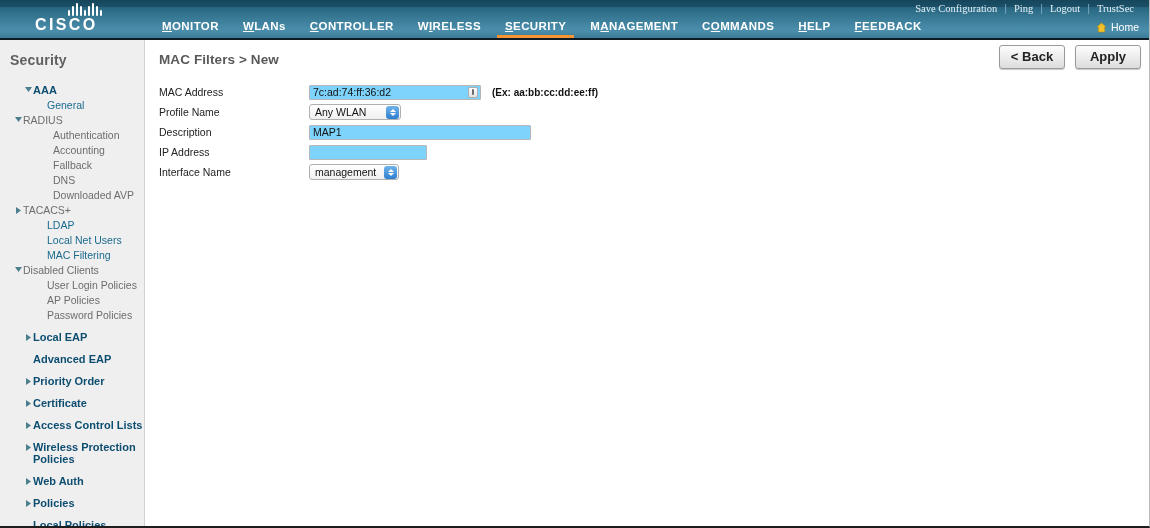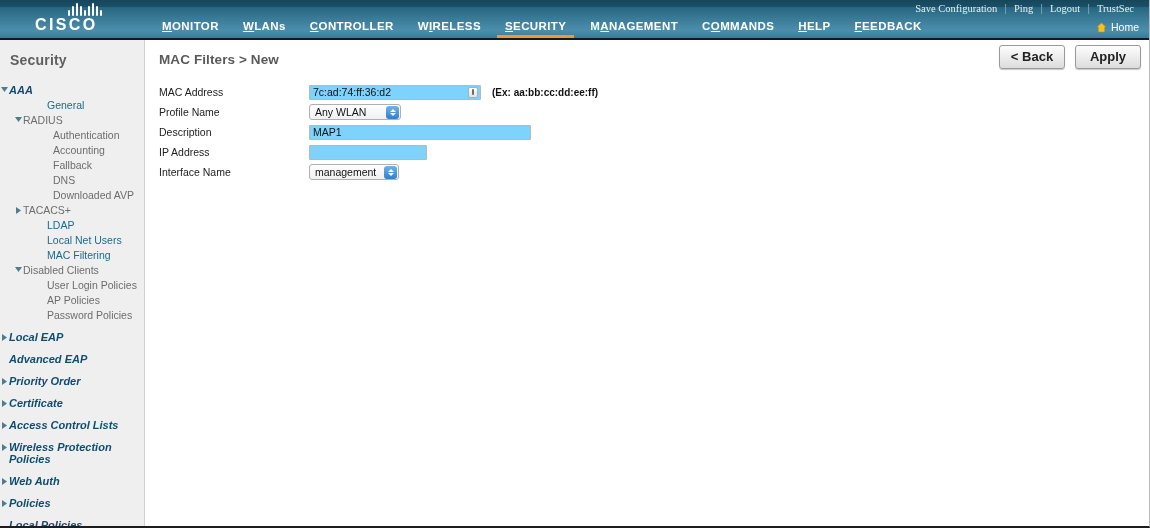--- a/index.html
+++ b/index.html
@@ -132,21 +132,21 @@
   }
   .sb-row .caret {
     width: 9px; flex: 0 0 9px;
     margin-top: 3px;
     display:flex; align-items:flex-start; justify-content:center;
   }
   .sb-row .caret svg { display:block; }
   .sb-row .lbl { font-size: 10.5px; }
 
   
-  .lv0 { padding-left: 0; font-style: italic; }
+  .lv0 { padding-left: 24px; }
   .lv0 .lbl { font-weight: bold; font-size: 11px; color:#0d4d70; }
   .lv1 { padding-left: 14px; }
   .lv1 .lbl { color:#1a6a8e; font-weight:normal; }
   .lv1 .lbl.gray { color:#6d6d6d; }
   .lv2 { padding-left: 38px; }
   .lv2 .lbl { color:#1a6a8e; }
   .lv2 .lbl.gray { color:#6d6d6d; }
   .lv3 { padding-left: 44px; }
   .lv3 .lbl { color:#6d6d6d; }
   .sb-gap { height: 7px; }

